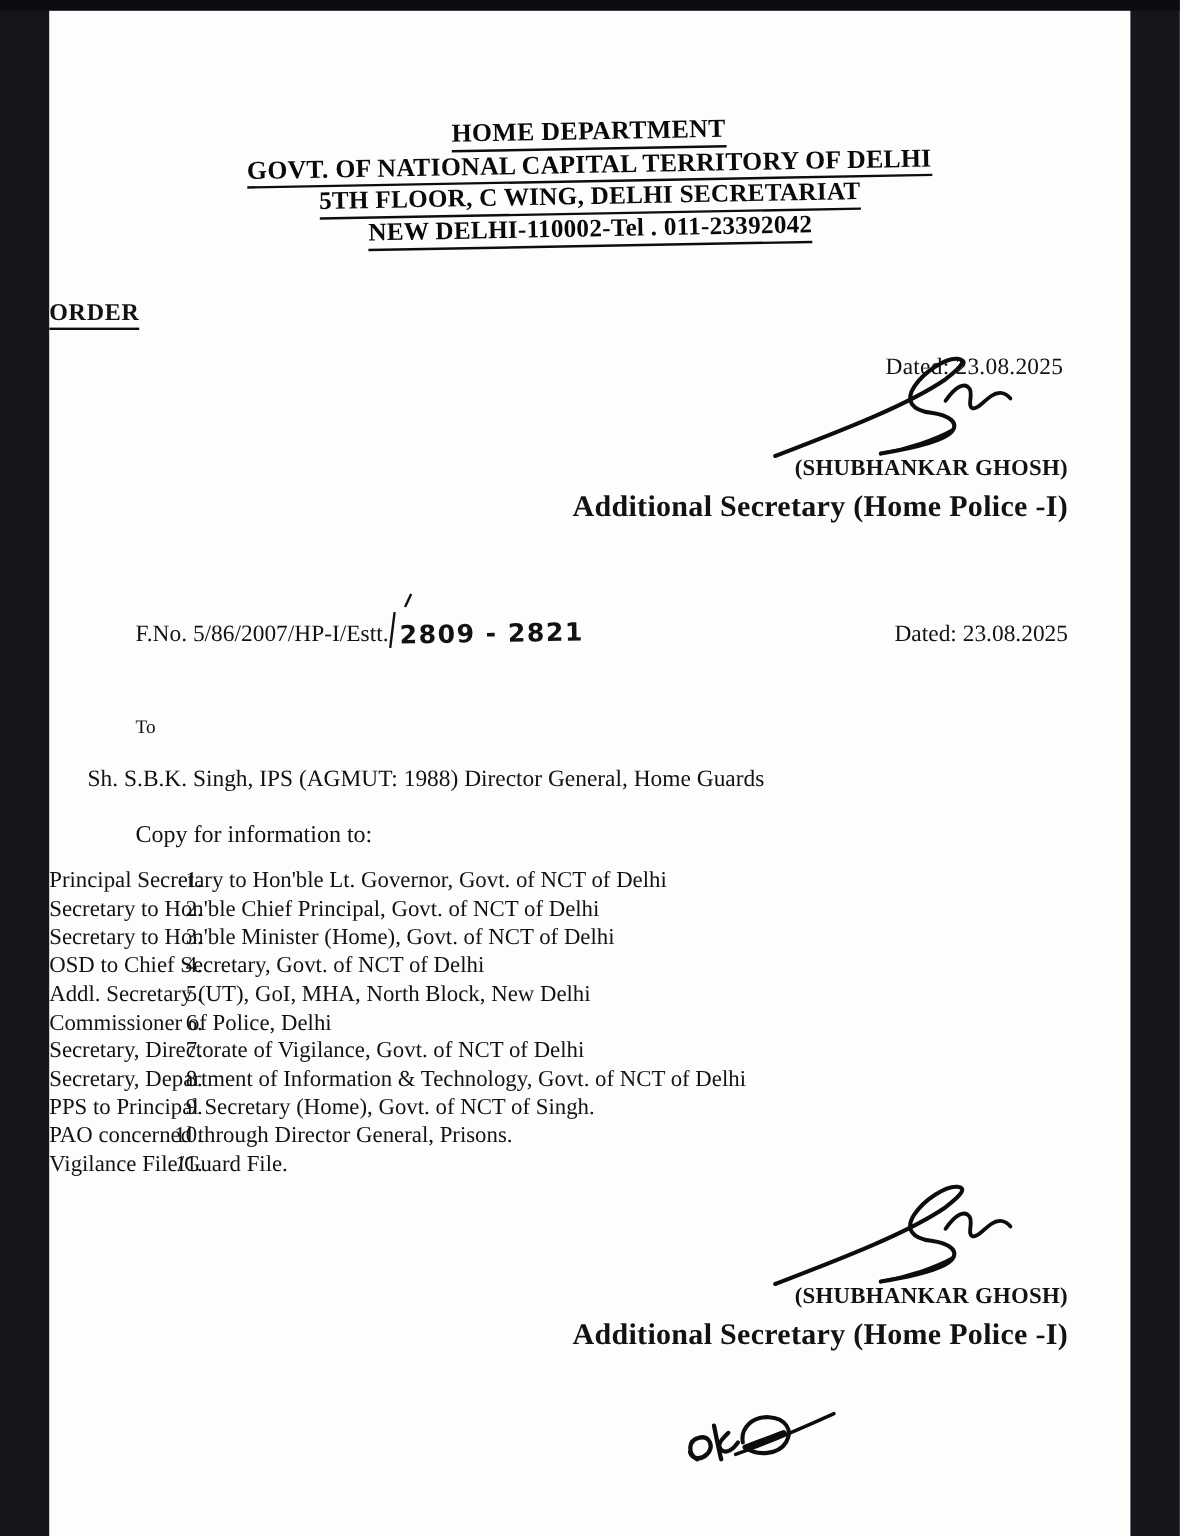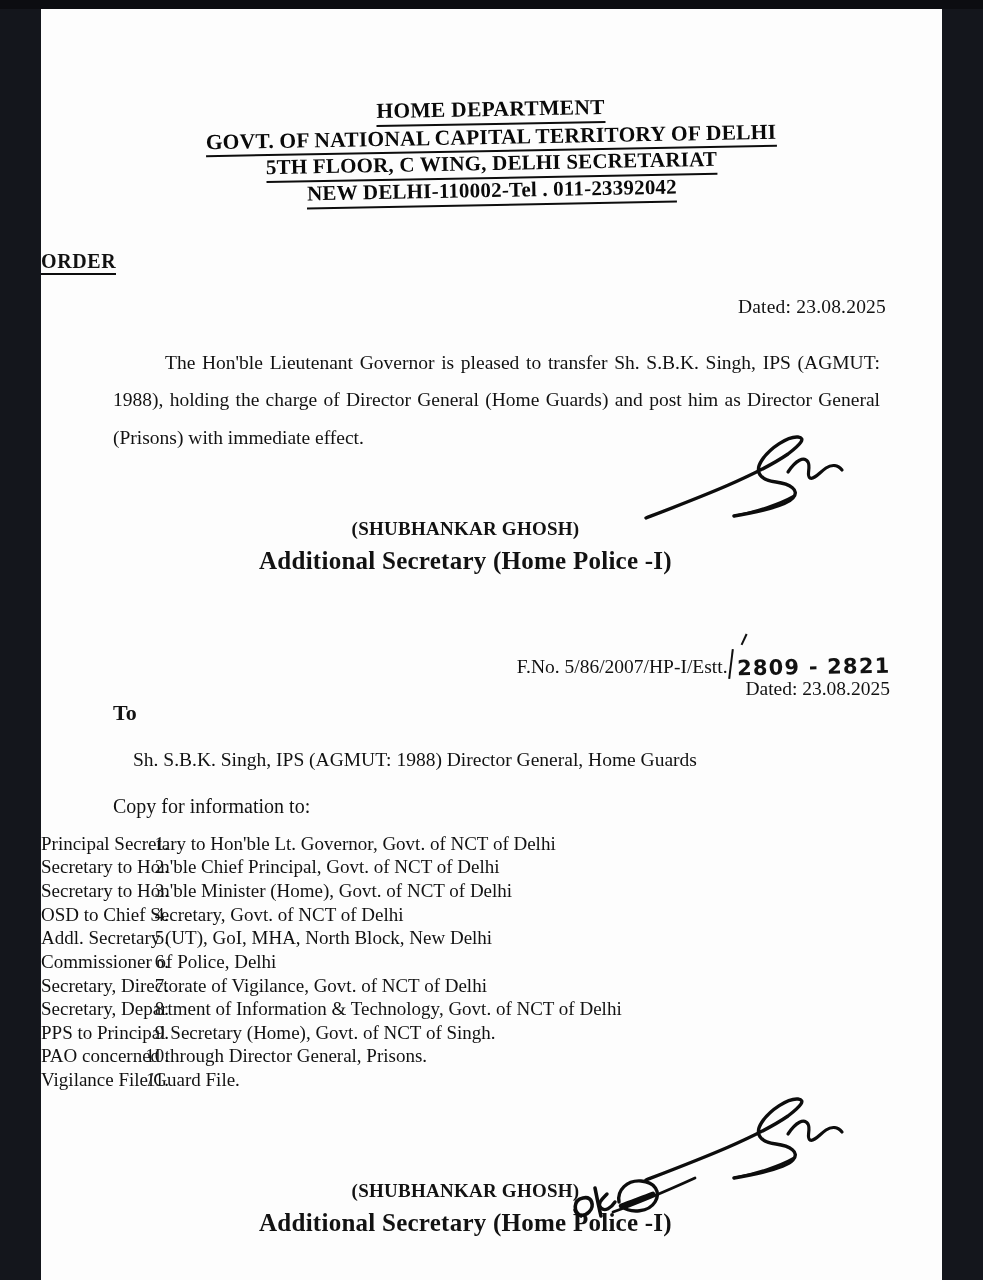--- a/index.html
+++ b/index.html
@@ -109,21 +109,21 @@
     padding: 0 62px 0 72px;
     font-size: 19.5px;
     line-height: 1.92;
     text-align: justify;
     text-justify: inter-word;
   }
   .body-para .indent { display: inline-block; width: 52px; }
 
   
   .sig-block {
-    text-align: center;
+    text-align: right;
     padding-right: 52px;
   }
   .sig-mark {
     height: 78px;
     position: relative;
   }
   .sig-mark svg {
     position: absolute;
     right: 22px;
     top: -6px;
@@ -144,21 +144,20 @@
   #sig-block-1 { margin-top: -18px; }
 
   
   .fileno-row {
     margin-top: 64px;
     padding: 0 52px 0 72px;
     display: flex;
     align-items: flex-end;
     justify-content: space-between;
     font-size: 19.5px;
-    flex-direction: column;
   }
   .fileno-left {
     display: flex;
     align-items: baseline;
     white-space: nowrap;
   }
   .fileno-hand {
     font-family: "DejaVu Sans", sans-serif;
     font-size: 21px;
     font-weight: 600;
@@ -184,27 +183,27 @@
     left: 10px;
     top: -17px;
     width: 2px;
     height: 12px;
     background: #111;
     transform: rotate(18deg);
   }
 
   
   .to-label {
+    margin-top: 58px;
     padding-left: 72px;
-    font-size: 22px;
-    font-weight: bold;
+    font-size: 16px;
   }
   .to-person {
     margin-top: 23px;
-    padding-left: 92px;
+    padding-left: 32px;
     font-size: 19.5px;
   }
   .copy-label {
     margin-top: 24px;
     padding-left: 72px;
     font-size: 20px;
   }
 
   ol.recipients {
     margin: 14px 0 0 0;
@@ -263,23 +262,20 @@
           </div>
         </div>
       </div>
 
       <div class="order-title">
         <span>ORDER</span>
       </div>
 
       <div class="date-top">Dated: 23.08.2025</div>
 
-      <div class="body-para">
-        <span class="indent"></span><span>The Hon'ble Lieutenant Governor is pleased to transfer  Sh. S.B.K. Singh, IPS (AGMUT: 1988), holding the charge of Director General (Home Guards) and post him as Director General (Prisons)  with immediate effect.</span>
-      </div>
 
       <div class="sig-block" id="sig-block-1">
         <div class="sig-mark">
           <svg width="230" height="92" viewBox="0 0 230 92" fill="none" aria-hidden="true">
             <path d="M8 86 C 60 66, 118 44, 150 22 C 163 12, 168 6, 160 5 C 150 4, 132 16, 124 28 C 116 40, 122 48, 138 50 C 152 52, 162 58, 155 66 C 148 74, 120 80, 96 84" stroke="#0d0d0d" stroke-width="3.4" stroke-linecap="round" fill="none"></path>
             <path d="M150 40 C 158 28, 166 24, 170 30 C 173 35, 168 44, 172 46 C 176 48, 182 40, 188 36 C 194 32, 200 33, 204 38" stroke="#0d0d0d" stroke-width="3.2" stroke-linecap="round" fill="none"></path>
             <path d="M96 84 C 118 80, 142 72, 156 64" stroke="#0d0d0d" stroke-width="2.6" stroke-linecap="round" fill="none"></path>
           </svg>
         </div>
         <div class="sig-name">(SHUBHANKAR GHOSH)</div>

